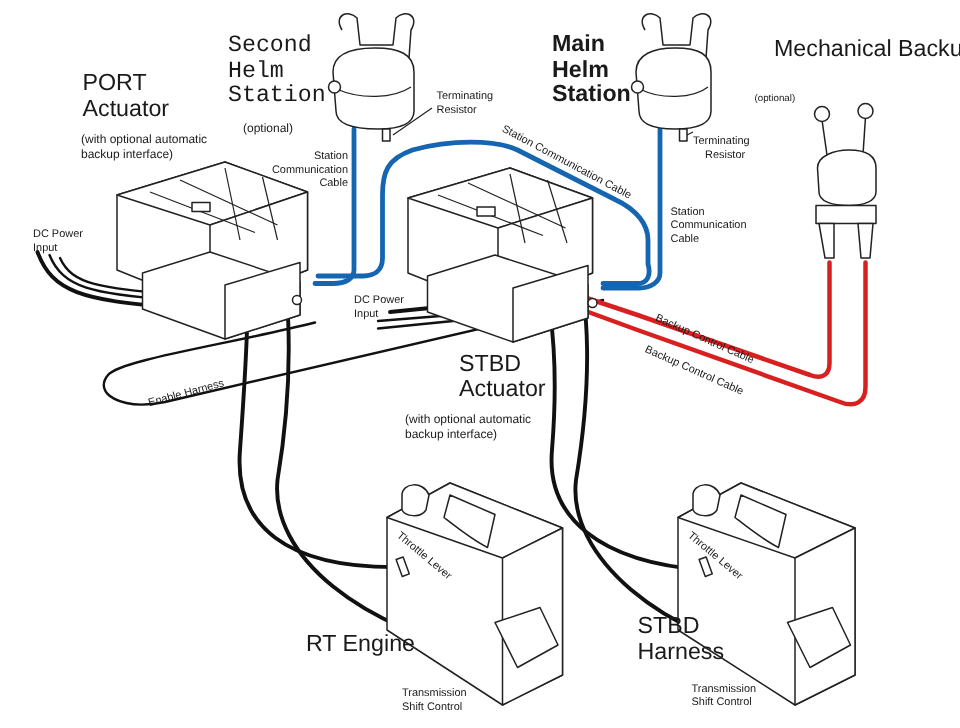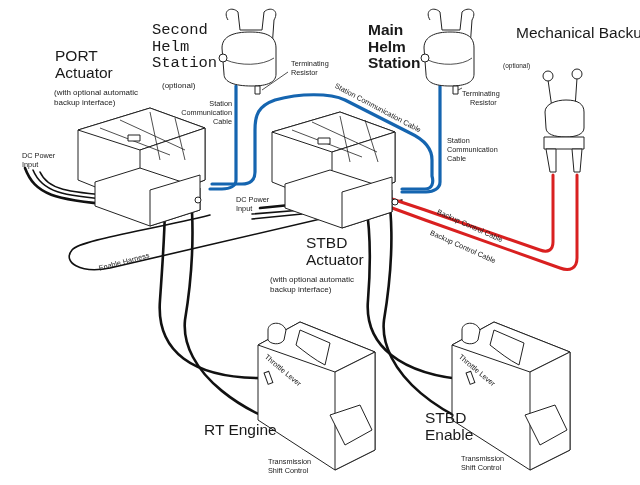--- a/index.html
+++ b/index.html
@@ -209,18 +209,18 @@
 <div class="lbl xs rot" style="left:462px;top:353px;transform:rotate(40deg);">Throttle Lever</div>
 
 <div class="lbl big" style="left:204px;top:422px;">RT Engine</div>
 <div class="lbl xs" style="left:268px;top:458px;">
   <div>Transmission</div>
   <div>Shift Control</div>
 </div>
 
 <div class="lbl big" style="left:425px;top:410px;">
   <div>STBD</div>
-  <div>Enable</div>
+  <div>Harness</div>
 </div>
 <div class="lbl xs" style="left:461px;top:455px;">
   <div>Transmission</div>
   <div>Shift Control</div>
 </div>
 
 </body></html>

